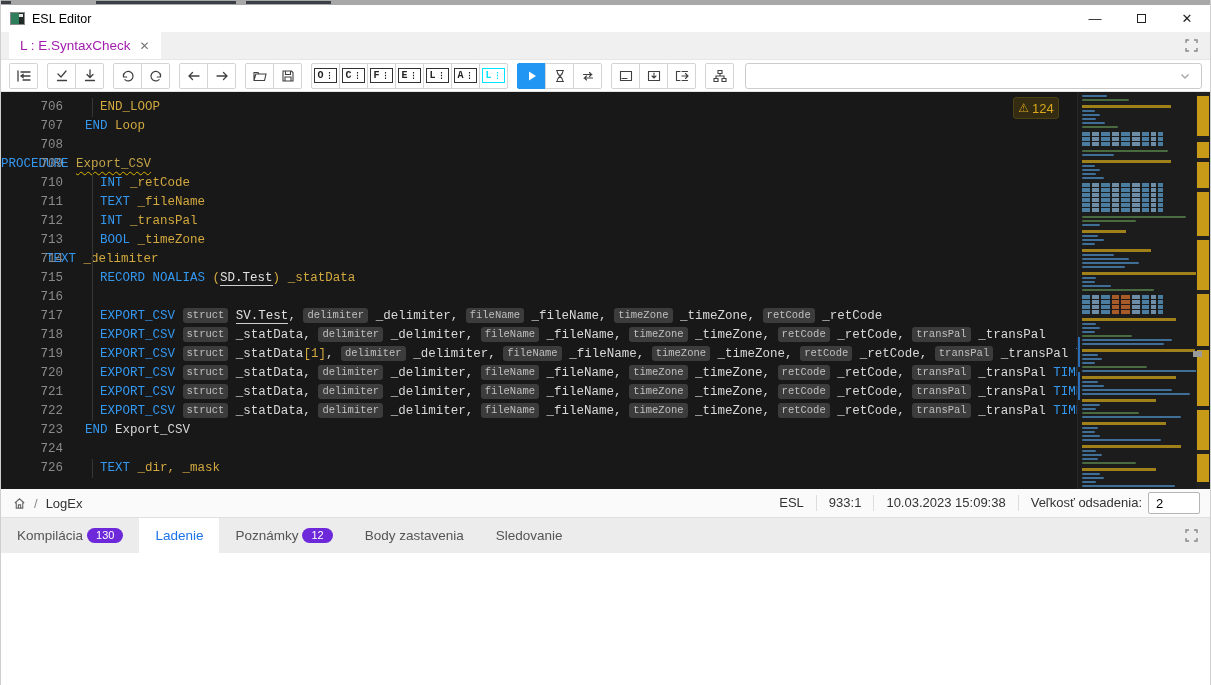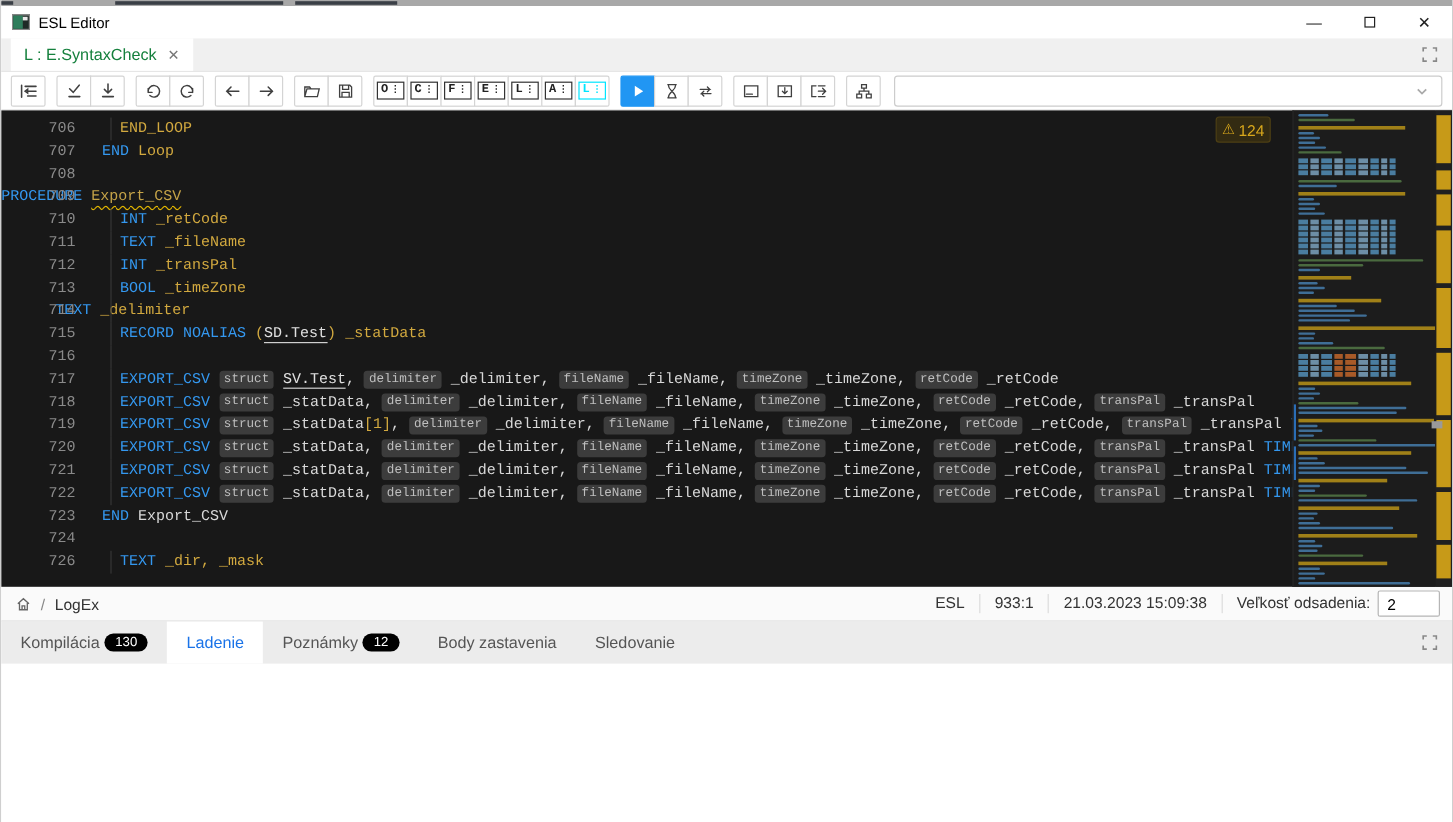--- a/index.html
+++ b/index.html
@@ -16,21 +16,21 @@
   .app-icon::before { content:""; position:absolute; left:0; top:0; width:8px; height:100%; background:#2e7d5b; }
   .app-icon::after { content:""; position:absolute; right:1px; top:1px; width:4px; height:3px; background:#e8e8e8; }
   .title-text { font-size:12.5px; color:#000; }
   .win-controls { margin-left:auto; display:flex; height:100%; }
   .win-btn { width:46px; height:100%; display:flex; align-items:center; justify-content:center; color:#222; font-size:13px; }
   .win-btn .box { width:9px; height:9px; border:1px solid #222; }
 
   
   .tabrow { height:28px; background:#f0f0f0; display:flex; align-items:stretch; position:relative; border-bottom:1px solid #e6e6e6; }
   .doc-tab { background:#fff; display:flex; align-items:center; padding:0 11px; margin-left:8px; }
-  .doc-tab .lbl { color:#15803d; font-size:13.5px; }
+  .doc-tab .lbl { color:#a21caf; font-size:13.5px; }
   .doc-tab .x { color:#777; font-size:12px; margin-left:9px; }
   .tabrow .expand { position:absolute; right:12px; top:7px; }
 
   
   .toolbar { height:32px; background:#fff; display:flex; align-items:center; padding-left:8px; border-bottom:1px solid #e3e3e3; }
   .tgroup { display:flex; margin-right:9px; }
   .tbtn { width:29px; height:26px; background:#fff; border:1px solid #d4d4d4; margin-left:-1px; display:flex; align-items:center; justify-content:center; color:#404040; }
   .tgroup .tbtn:first-child { margin-left:0; border-radius:2px 0 0 2px; }
   .tgroup .tbtn:last-child { border-radius:0 2px 2px 0; }
   .tgroup .tbtn:only-child { border-radius:2px; }
@@ -76,21 +76,21 @@
   .crumb .sep { color:#888; }
   .status-right { margin-left:auto; display:flex; align-items:center; height:100%; }
   .sitem { padding:0 12px; display:flex; align-items:center; height:60%; border-left:1px solid #ddd; }
   .sitem:first-child { border-left:none; }
   .indent-input { width:52px; height:22px; border:1px solid #b5b5b5; border-radius:2px; background:#fff; font-size:13px; padding-left:7px; margin-left:6px; margin-right:10px; font-family:"Liberation Sans", sans-serif; }
 
   
   .bottom-tabs { height:35px; background:#ececec; display:flex; align-items:stretch; position:relative; }
   .btab { display:flex; align-items:center; gap:4px; padding:0 16px; font-size:13.5px; color:#555; }
   .btab.active { background:#fff; color:#1a73e8; }
-  .badge { background:#000000; color:#fff; font-size:11px; border-radius:9px; padding:2px 9px; line-height:1; }
+  .badge { background:#6d28d9; color:#fff; font-size:11px; border-radius:9px; padding:2px 9px; line-height:1; }
   .bottom-tabs .expand { position:absolute; right:12px; top:11px; }
   .bottom-content { height:132px; background:#fff; }
 
   .expand svg, .crumb svg { display:block; }
 </style>
 </head>
 <body>
 
 <div class="bg-strip">
   <div class="frag" style="left:0;width:10px"></div>
@@ -580,21 +580,21 @@
   <div class="crumb">
     <svg width="13" height="13" viewBox="0 0 14 14" fill="none" stroke="#666" stroke-width="1.2">
       <path d="M2 6.5 7 2l5 4.5M3.5 6v6h7V6M5.8 12V8.5h2.4V12"></path>
     </svg>
     <span class="sep">/</span>
     <span>LogEx</span>
   </div>
   <div class="status-right">
     <div class="sitem">ESL</div>
     <div class="sitem">933:1</div>
-    <div class="sitem">21.03.2023 15:09:38</div>
+    <div class="sitem">10.03.2023 15:09:38</div>
     <div class="sitem" style="border-left:1px solid #ddd;padding-right:0">
       <span>Veľkosť odsadenia:</span>
       <input class="indent-input" value="2" style="">
     </div>
   </div>
 </div>
 
 <div class="bottom-tabs" id="bottom-tabs">
   <div class="btab">
       <span>Kompilácia</span>

